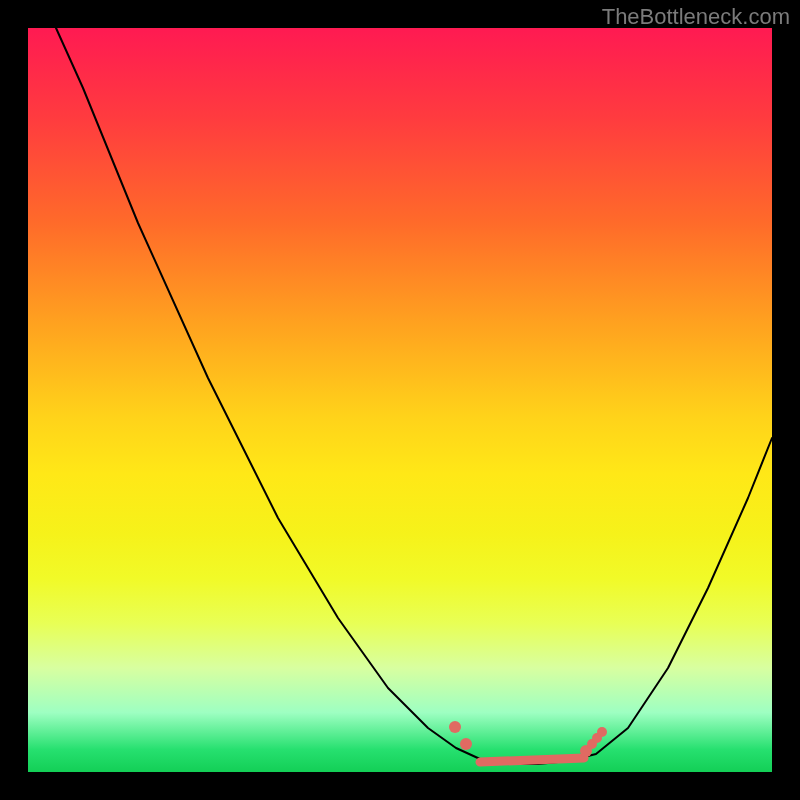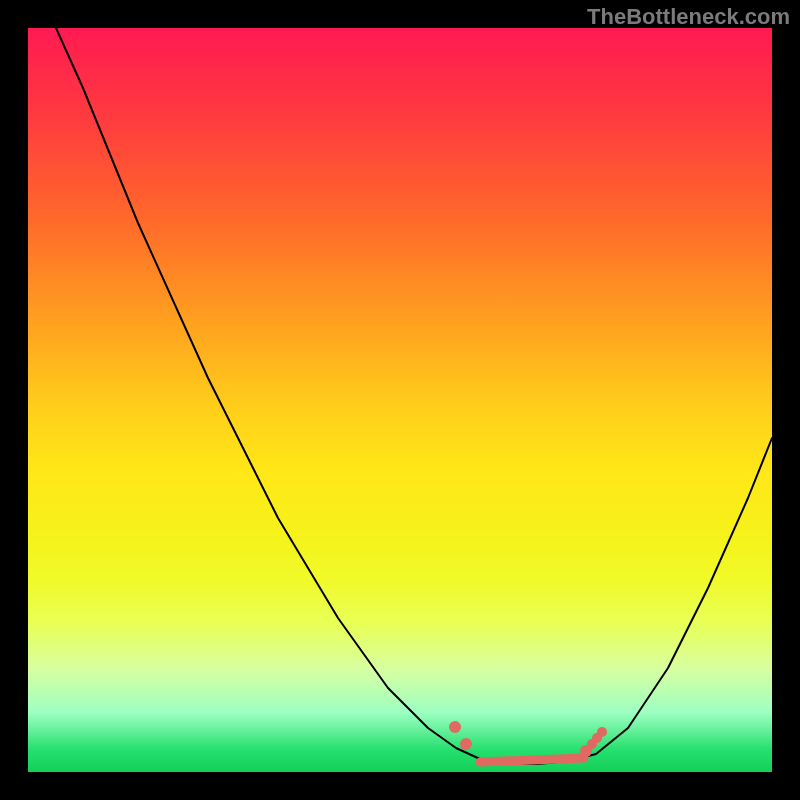--- a/index.html
+++ b/index.html
@@ -39,21 +39,21 @@
       #26e06f 97%,
       #13cf56 100%
     );
   }
   .watermark {
     position: absolute;
     top: 4px;
     right: 10px;
     color: #7b7b7b;
     font-size: 22px;
-    font-weight: 700;
+    font-weight: 400;
   }
   svg.curve {
     position: absolute;
     left: 0;
     top: 0;
     width: 744px;
     height: 744px;
     overflow: visible;
   }
   .series-line {

